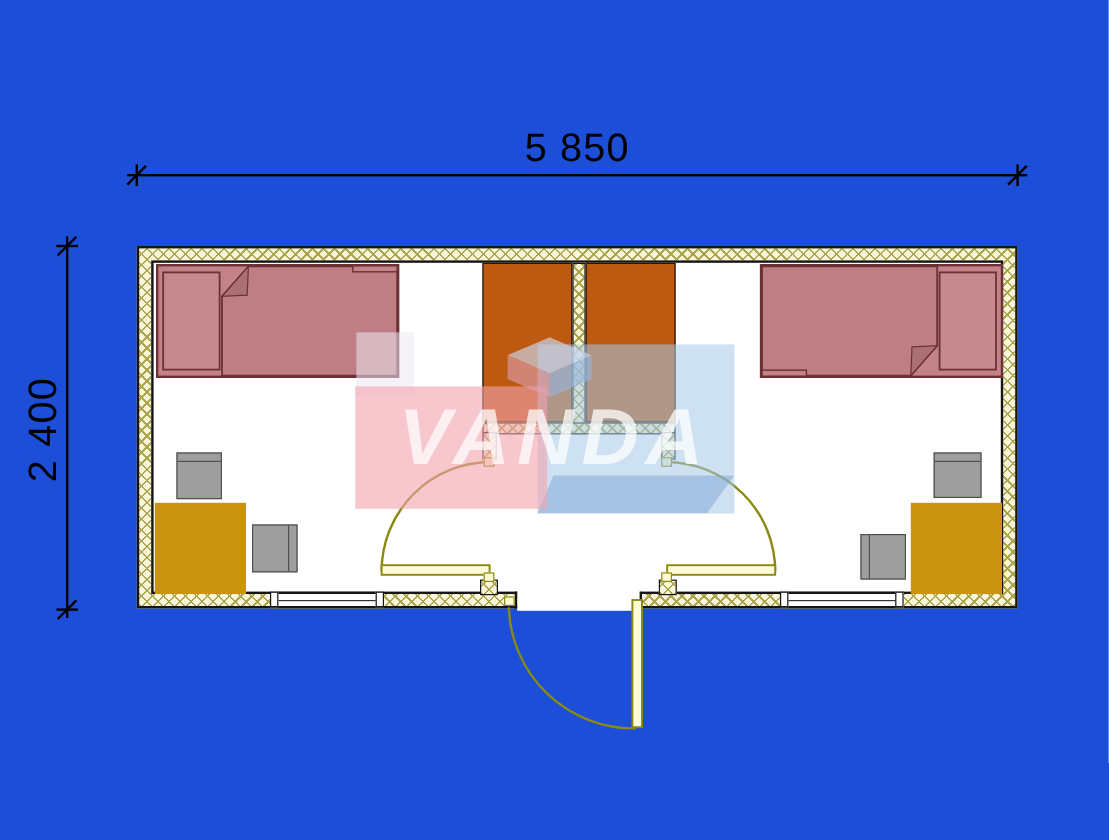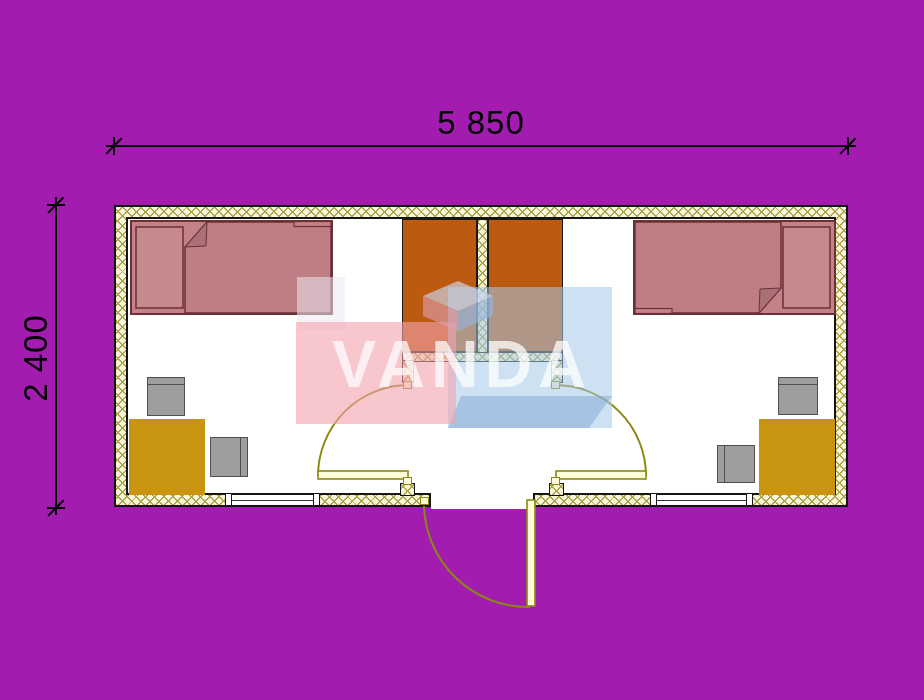--- a/index.html
+++ b/index.html
@@ -1,16 +1,16 @@
 <!DOCTYPE html>
 <html><head>
 <meta charset="utf-8">
 <style>
   html,body{margin:0;padding:0;background:#fff;}
-  #canvas{position:relative;width:924px;height:700px;background:#a21caf;overflow:hidden;
+  #canvas{position:relative;width:924px;height:700px;background:#1d4ed8;overflow:hidden;
           font-family:"Liberation Sans",sans-serif;}
   .abs{position:absolute;}
 
   
   .dim-line{background:#000;}
   .dim-label{color:#000;font-size:33px;letter-spacing:1px;text-align:center;white-space:nowrap;}
   .tick{width:22px;height:2.4px;background:#000;transform:rotate(-45deg);}
   .stub-v{width:1.6px;height:18px;background:#000;}
   .stub-h{width:18px;height:1.6px;background:#000;}
 
@@ -37,21 +37,21 @@
   .chair .back-left{position:absolute;top:0;bottom:0;left:0;width:6px;border-right:1.4px solid #4f4f4f;}
   .hinge{width:9px;height:8px;background:#fcf9d8;border:1.5px solid #8a8a10;box-sizing:border-box;z-index:31;}
   .bed-rot{transform:rotate(180deg);}
 
   
   .wm{pointer-events:none;}
   .wm-light{background:rgba(236,232,242,.55);z-index:48;}
   .wm-blue{background:rgba(166,200,232,.55);z-index:49;}
   .wm-tail{background:rgba(118,160,208,.45);clip-path:polygon(8% 0,100% 0,86% 100%,0 100%);z-index:49;}
   .wm-pink{background:rgba(244,162,174,.60);z-index:50;}
-  .wm-text{z-index:52;color:rgba(255,255,255,.73);font-weight:bold;
+  .wm-text{z-index:52;color:rgba(255,255,255,.73);font-style:italic;font-weight:bold;
            font-size:66px;letter-spacing:6px;text-align:center;line-height:1;}
   .z30{z-index:30;} .z20{z-index:20;} .z51{z-index:51;}
 </style>
 </head>
 <body>
 
 <div id="canvas">
 
   <div class="abs dim-label" style="left:356px;top:104px;width:250px;">5 850</div>
   <div class="abs dim-line" style="left:106px;top:145px;width:750px;height:2px;"></div>

